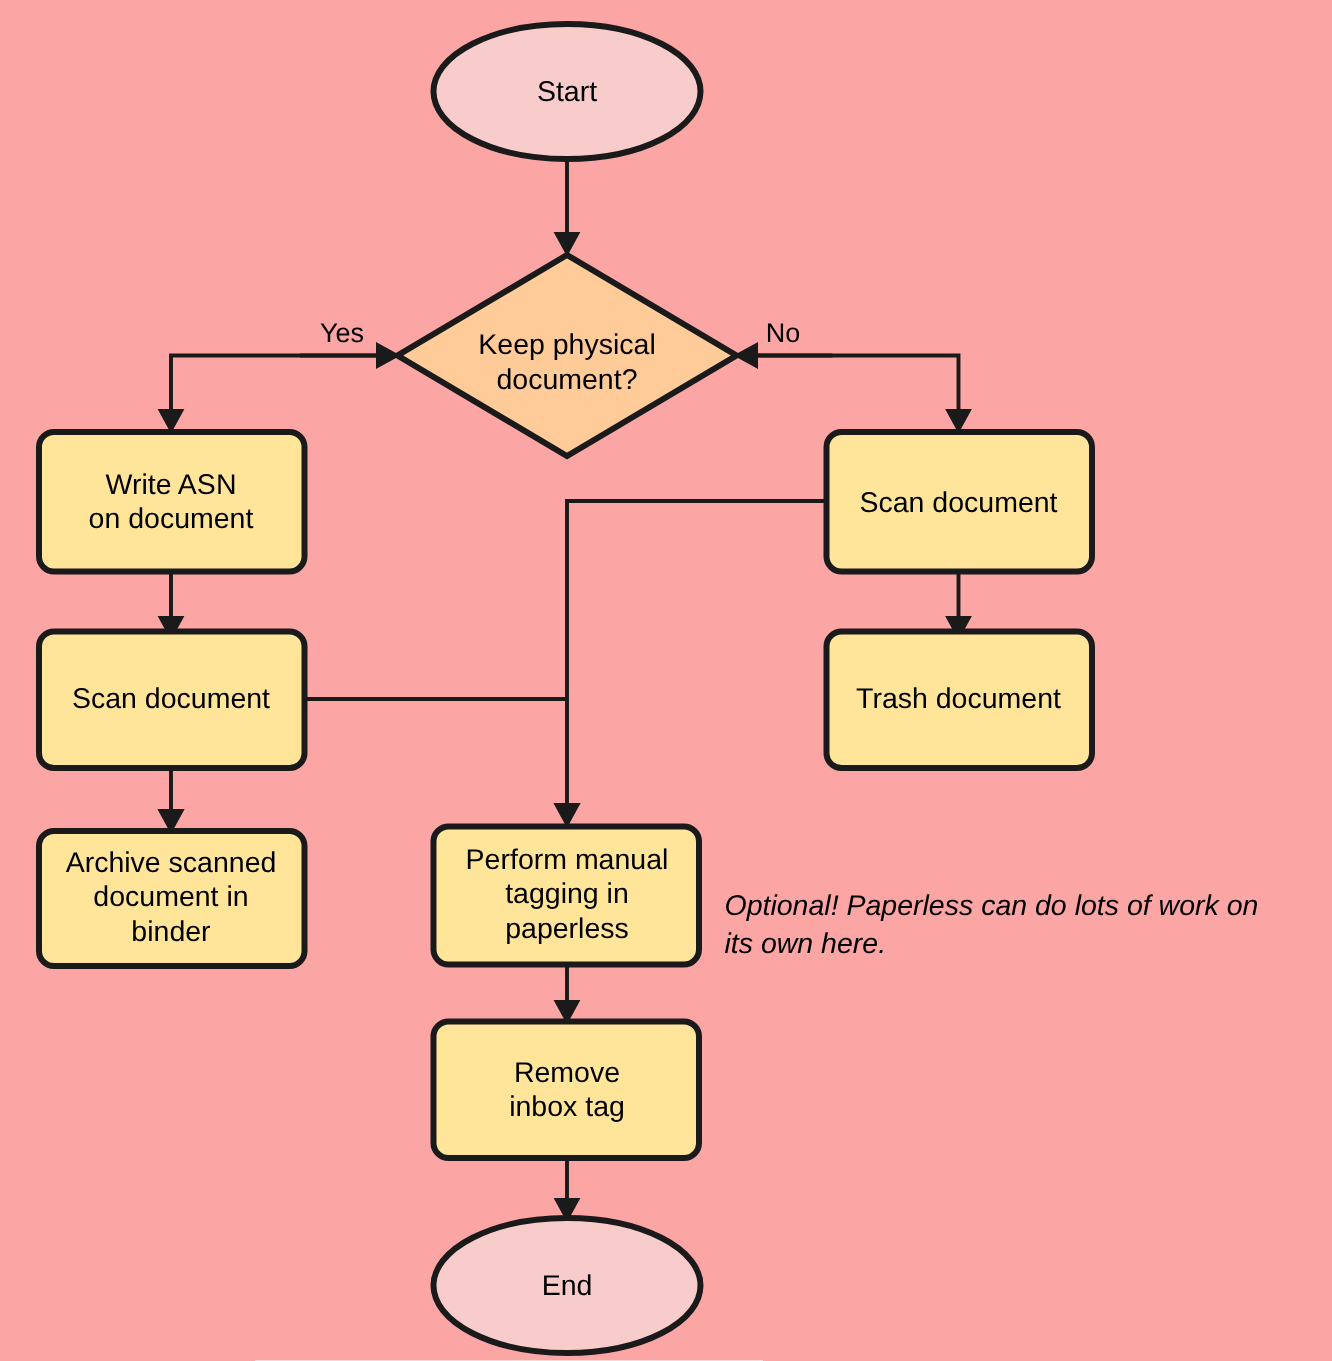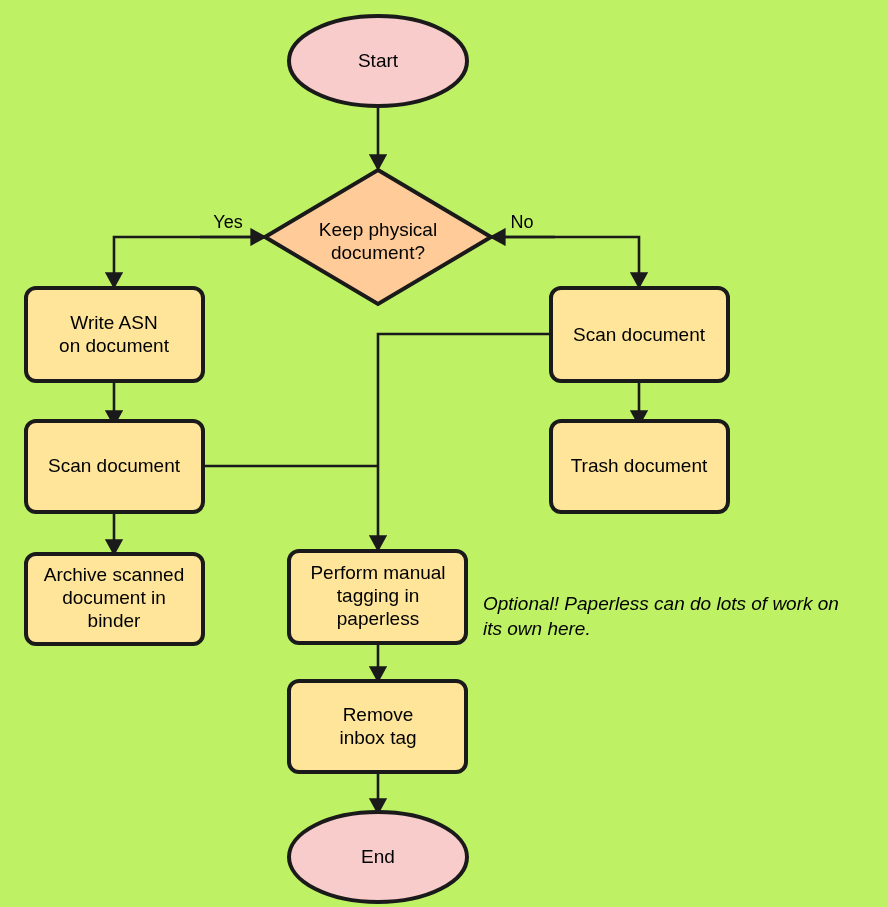--- a/index.html
+++ b/index.html
@@ -10,21 +10,21 @@
   body {
     width: 888px;
     height: 907px;
     font-family: "Liberation Sans", sans-serif;
     overflow: hidden;
   }
   #canvas {
     position: relative;
     width: 888px;
     height: 907px;
-    background: #bef264;
+    background: #fca5a5;
   }
   svg.flow {
     position: absolute;
     left: 0;
     top: 0;
     width: 888px;
     height: 907px;
   }
   .node-label {
     font-family: "Liberation Sans", sans-serif;

